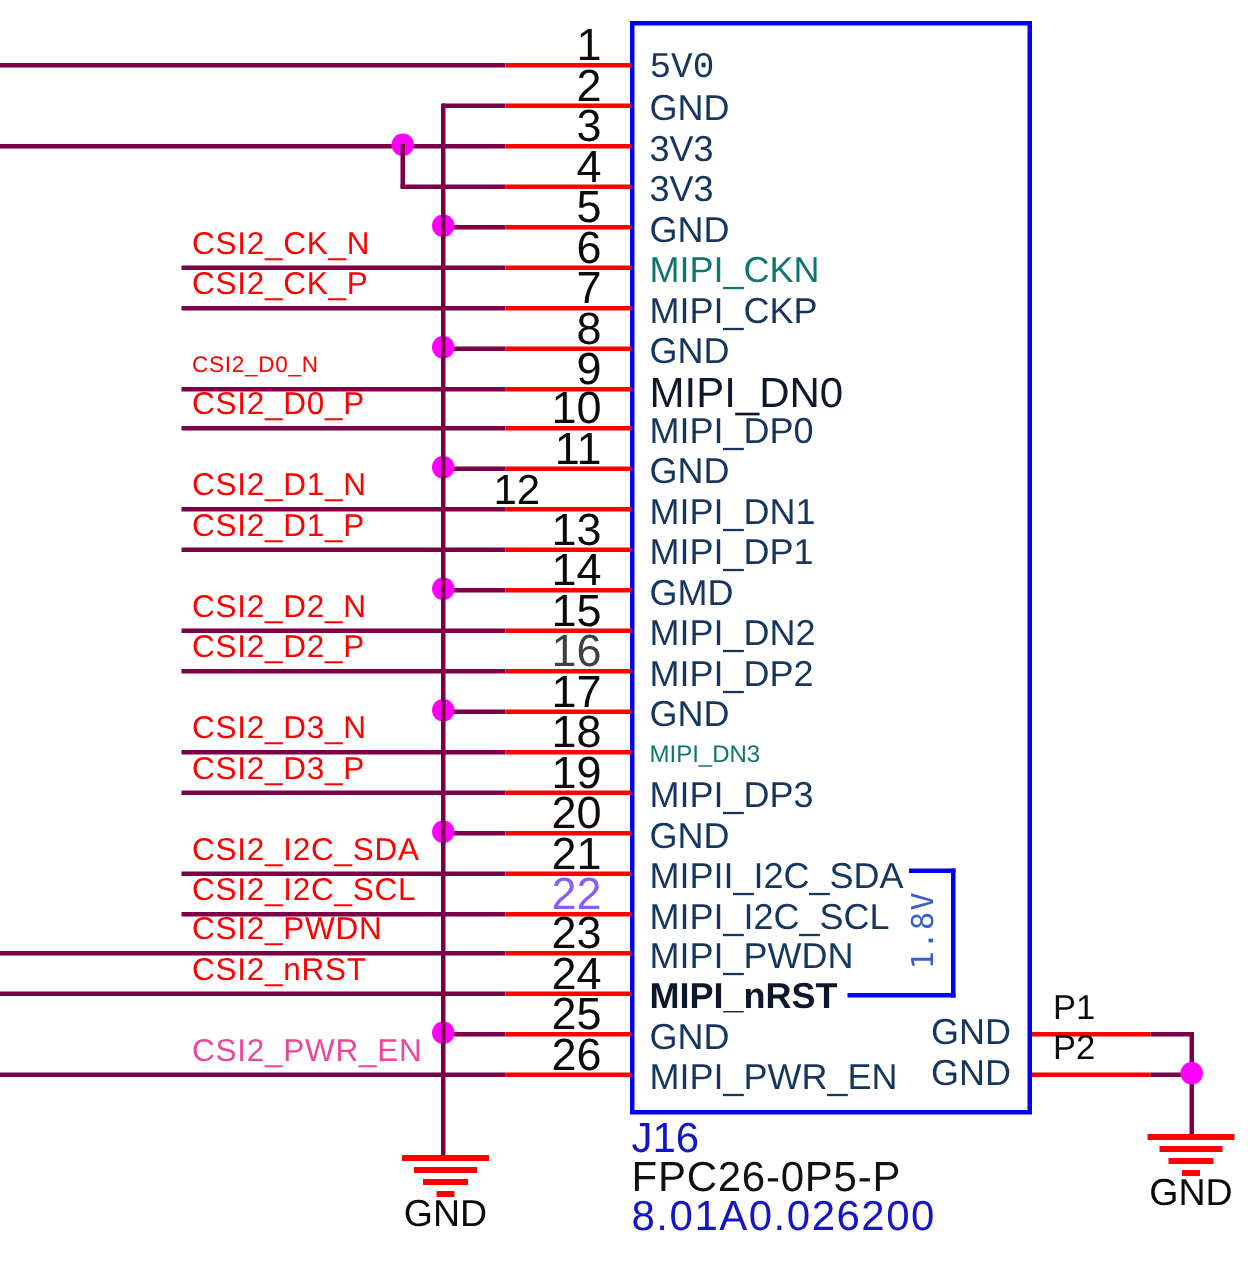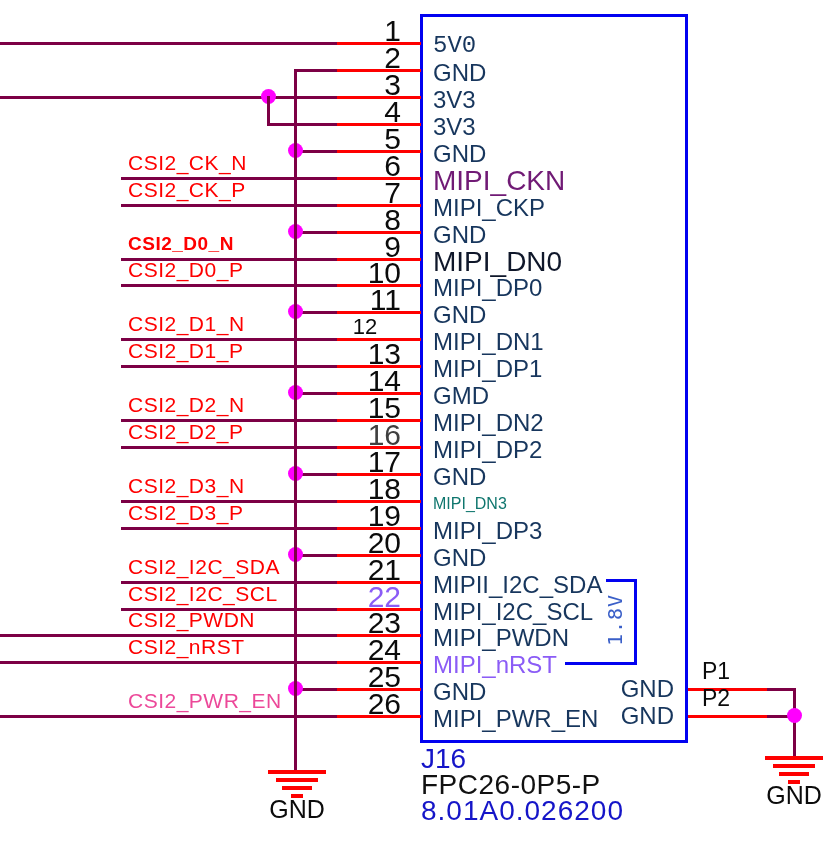--- a/index.html
+++ b/index.html
@@ -48,50 +48,50 @@
       <div class="abs" style="left: 329px; top: 99px; width: 72px; height: 26px; line-height: 26px; text-align: right; font-size: 30px; color: rgb(11, 11, 11);">4</div>
       <div class="abs" style="left: 433px; top: 114px; height: 26px; line-height: 26px; font-size: 24px; color: rgb(23, 54, 93);">3V3</div>
       <div class="abs" style="left: 295px; top: 150px; width: 42px; height: 3px; background: rgb(124, 0, 69);"></div>
       <div class="abs" style="left: 337px; top: 150px; width: 84px; height: 3px; background: rgb(254, 0, 0);"></div>
       <div class="abs" style="left: 329px; top: 126px; width: 72px; height: 26px; line-height: 26px; text-align: right; font-size: 30px; color: rgb(11, 11, 11);">5</div>
       <div class="abs" style="left: 433px; top: 141px; height: 26px; line-height: 26px; font-size: 24px; color: rgb(23, 54, 93);">GND</div>
       <div class="abs" style="left: 288px; top: 143px; width: 15px; height: 15px; border-radius: 50%; background: rgb(255, 0, 254);"></div>
       <div class="abs" style="left: 121px; top: 177px; width: 216px; height: 3px; background: rgb(124, 0, 69);"></div>
       <div class="abs" style="left: 337px; top: 177px; width: 84px; height: 3px; background: rgb(254, 0, 0);"></div>
       <div class="abs" style="left: 329px; top: 153px; width: 72px; height: 26px; line-height: 26px; text-align: right; font-size: 30px; color: rgb(11, 11, 11);">6</div>
-      <div class="abs" style="left: 433px; top: 168px; height: 26px; line-height: 26px; font-size: 28px; color: #701a75;">MIPI_CKN</div>
+      <div class="abs" style="left: 433px; top: 168px; height: 26px; line-height: 26px; font-size: 24px; color: #0f766e;">MIPI_CKN</div>
       <div class="abs" style="left: 128px; top: 152px; height: 22px; line-height: 22px; font-size: 21px; letter-spacing: 0.5px; color: rgb(254, 0, 0);">CSI2_CK_N</div>
       <div class="abs" style="left: 121px; top: 204px; width: 216px; height: 3px; background: rgb(124, 0, 69);"></div>
       <div class="abs" style="left: 337px; top: 204px; width: 84px; height: 3px; background: rgb(254, 0, 0);"></div>
       <div class="abs" style="left: 329px; top: 180px; width: 72px; height: 26px; line-height: 26px; text-align: right; font-size: 30px; color: rgb(11, 11, 11);">7</div>
       <div class="abs" style="left: 433px; top: 195px; height: 26px; line-height: 26px; font-size: 24px; color: rgb(23, 54, 93);">MIPI_CKP</div>
       <div class="abs" style="left: 128px; top: 179px; height: 22px; line-height: 22px; font-size: 21px; letter-spacing: 0.5px; color: rgb(254, 0, 0);">CSI2_CK_P</div>
       <div class="abs" style="left: 295px; top: 231px; width: 42px; height: 3px; background: rgb(124, 0, 69);"></div>
       <div class="abs" style="left: 337px; top: 231px; width: 84px; height: 3px; background: rgb(254, 0, 0);"></div>
       <div class="abs" style="left: 329px; top: 207px; width: 72px; height: 26px; line-height: 26px; text-align: right; font-size: 30px; color: rgb(11, 11, 11);">8</div>
       <div class="abs" style="left: 433px; top: 222px; height: 26px; line-height: 26px; font-size: 24px; color: rgb(23, 54, 93);">GND</div>
       <div class="abs" style="left: 288px; top: 224px; width: 15px; height: 15px; border-radius: 50%; background: rgb(255, 0, 254);"></div>
       <div class="abs" style="left: 121px; top: 258px; width: 216px; height: 3px; background: rgb(124, 0, 69);"></div>
       <div class="abs" style="left: 337px; top: 258px; width: 84px; height: 3px; background: rgb(254, 0, 0);"></div>
       <div class="abs" style="left: 329px; top: 234px; width: 72px; height: 26px; line-height: 26px; text-align: right; font-size: 30px; color: rgb(11, 11, 11);">9</div>
       <div class="abs" style="left: 433px; top: 249px; height: 26px; line-height: 26px; font-size: 28px; color: #0f172a;">MIPI_DN0</div>
-      <div class="abs" style="left: 128px; top: 233px; height: 22px; line-height: 22px; font-size: 19px; letter-spacing: 0.5px; color: rgb(254, 0, 0); font-weight: bold;">CSI2_D0_N</div>
+      <div class="abs" style="left: 128px; top: 233px; height: 22px; line-height: 22px; font-size: 15px; letter-spacing: 0.5px; color: rgb(254, 0, 0);">CSI2_D0_N</div>
       <div class="abs" style="left: 121px; top: 284px; width: 216px; height: 3px; background: rgb(124, 0, 69);"></div>
       <div class="abs" style="left: 337px; top: 284px; width: 84px; height: 3px; background: rgb(254, 0, 0);"></div>
       <div class="abs" style="left: 329px; top: 260px; width: 72px; height: 26px; line-height: 26px; text-align: right; font-size: 30px; color: rgb(11, 11, 11);">10</div>
       <div class="abs" style="left: 433px; top: 275px; height: 26px; line-height: 26px; font-size: 24px; color: rgb(23, 54, 93);">MIPI_DP0</div>
       <div class="abs" style="left: 128px; top: 259px; height: 22px; line-height: 22px; font-size: 21px; letter-spacing: 0.5px; color: rgb(254, 0, 0);">CSI2_D0_P</div>
       <div class="abs" style="left: 295px; top: 311px; width: 42px; height: 3px; background: rgb(124, 0, 69);"></div>
       <div class="abs" style="left: 337px; top: 311px; width: 84px; height: 3px; background: rgb(254, 0, 0);"></div>
       <div class="abs" style="left: 329px; top: 287px; width: 72px; height: 26px; line-height: 26px; text-align: right; font-size: 30px; color: rgb(11, 11, 11);">11</div>
       <div class="abs" style="left: 433px; top: 302px; height: 26px; line-height: 26px; font-size: 24px; color: rgb(23, 54, 93);">GND</div>
       <div class="abs" style="left: 288px; top: 304px; width: 15px; height: 15px; border-radius: 50%; background: rgb(255, 0, 254);"></div>
       <div class="abs" style="left: 121px; top: 338px; width: 216px; height: 3px; background: rgb(124, 0, 69);"></div>
       <div class="abs" style="left: 337px; top: 338px; width: 84px; height: 3px; background: rgb(254, 0, 0);"></div>
-      <div class="abs" style="left: 329px; top: 314px; width: 72px; height: 26px; line-height: 26px; text-align: center; font-size: 22px; color: rgb(11, 11, 11);">12</div>
+      <div class="abs" style="left: 329px; top: 314px; width: 72px; height: 26px; line-height: 26px; text-align: left; font-size: 28px; color: rgb(11, 11, 11);">12</div>
       <div class="abs" style="left: 433px; top: 329px; height: 26px; line-height: 26px; font-size: 24px; color: rgb(23, 54, 93);">MIPI_DN1</div>
       <div class="abs" style="left: 128px; top: 313px; height: 22px; line-height: 22px; font-size: 21px; letter-spacing: 0.5px; color: rgb(254, 0, 0);">CSI2_D1_N</div>
       <div class="abs" style="left: 121px; top: 365px; width: 216px; height: 3px; background: rgb(124, 0, 69);"></div>
       <div class="abs" style="left: 337px; top: 365px; width: 84px; height: 3px; background: rgb(254, 0, 0);"></div>
       <div class="abs" style="left: 329px; top: 341px; width: 72px; height: 26px; line-height: 26px; text-align: right; font-size: 30px; color: rgb(11, 11, 11);">13</div>
       <div class="abs" style="left: 433px; top: 356px; height: 26px; line-height: 26px; font-size: 24px; color: rgb(23, 54, 93);">MIPI_DP1</div>
       <div class="abs" style="left: 128px; top: 340px; height: 22px; line-height: 22px; font-size: 21px; letter-spacing: 0.5px; color: rgb(254, 0, 0);">CSI2_D1_P</div>
       <div class="abs" style="left: 295px; top: 392px; width: 42px; height: 3px; background: rgb(124, 0, 69);"></div>
       <div class="abs" style="left: 337px; top: 392px; width: 84px; height: 3px; background: rgb(254, 0, 0);"></div>
       <div class="abs" style="left: 329px; top: 368px; width: 72px; height: 26px; line-height: 26px; text-align: right; font-size: 30px; color: rgb(11, 11, 11);">14</div>
@@ -138,21 +138,21 @@
       <div class="abs" style="left: 433px; top: 599px; height: 26px; line-height: 26px; font-size: 24px; color: rgb(23, 54, 93);">MIPI_I2C_SCL</div>
       <div class="abs" style="left: 128px; top: 583px; height: 22px; line-height: 22px; font-size: 21px; letter-spacing: 0.5px; color: rgb(254, 0, 0);">CSI2_I2C_SCL</div>
       <div class="abs" style="left: 0px; top: 634px; width: 337px; height: 3px; background: rgb(124, 0, 69);"></div>
       <div class="abs" style="left: 337px; top: 634px; width: 84px; height: 3px; background: rgb(254, 0, 0);"></div>
       <div class="abs" style="left: 329px; top: 610px; width: 72px; height: 26px; line-height: 26px; text-align: right; font-size: 30px; color: rgb(11, 11, 11);">23</div>
       <div class="abs" style="left: 433px; top: 625px; height: 26px; line-height: 26px; font-size: 24px; color: rgb(23, 54, 93);">MIPI_PWDN</div>
       <div class="abs" style="left: 128px; top: 609px; height: 22px; line-height: 22px; font-size: 21px; letter-spacing: 0.5px; color: rgb(254, 0, 0);">CSI2_PWDN</div>
       <div class="abs" style="left: 0px; top: 661px; width: 337px; height: 3px; background: rgb(124, 0, 69);"></div>
       <div class="abs" style="left: 337px; top: 661px; width: 84px; height: 3px; background: rgb(254, 0, 0);"></div>
       <div class="abs" style="left: 329px; top: 637px; width: 72px; height: 26px; line-height: 26px; text-align: right; font-size: 30px; color: rgb(11, 11, 11);">24</div>
-      <div class="abs" style="left: 433px; top: 652px; height: 26px; line-height: 26px; font-size: 24px; color: #8b5cf6;">MIPI_nRST</div>
+      <div class="abs" style="left: 433px; top: 652px; height: 26px; line-height: 26px; font-size: 24px; color: #0f172a; font-weight: bold;">MIPI_nRST</div>
       <div class="abs" style="left: 128px; top: 636px; height: 22px; line-height: 22px; font-size: 21px; letter-spacing: 0.5px; color: rgb(254, 0, 0);">CSI2_nRST</div>
       <div class="abs" style="left: 295px; top: 688px; width: 42px; height: 3px; background: rgb(124, 0, 69);"></div>
       <div class="abs" style="left: 337px; top: 688px; width: 84px; height: 3px; background: rgb(254, 0, 0);"></div>
       <div class="abs" style="left: 329px; top: 664px; width: 72px; height: 26px; line-height: 26px; text-align: right; font-size: 30px; color: rgb(11, 11, 11);">25</div>
       <div class="abs" style="left: 433px; top: 679px; height: 26px; line-height: 26px; font-size: 24px; color: rgb(23, 54, 93);">GND</div>
       <div class="abs" style="left: 288px; top: 681px; width: 15px; height: 15px; border-radius: 50%; background: rgb(255, 0, 254);"></div>
       <div class="abs" style="left: 0px; top: 715px; width: 337px; height: 3px; background: rgb(124, 0, 69);"></div>
       <div class="abs" style="left: 337px; top: 715px; width: 84px; height: 3px; background: rgb(254, 0, 0);"></div>
       <div class="abs" style="left: 329px; top: 691px; width: 72px; height: 26px; line-height: 26px; text-align: right; font-size: 30px; color: rgb(11, 11, 11);">26</div>
       <div class="abs" style="left: 433px; top: 706px; height: 26px; line-height: 26px; font-size: 24px; color: rgb(23, 54, 93);">MIPI_PWR_EN</div>

